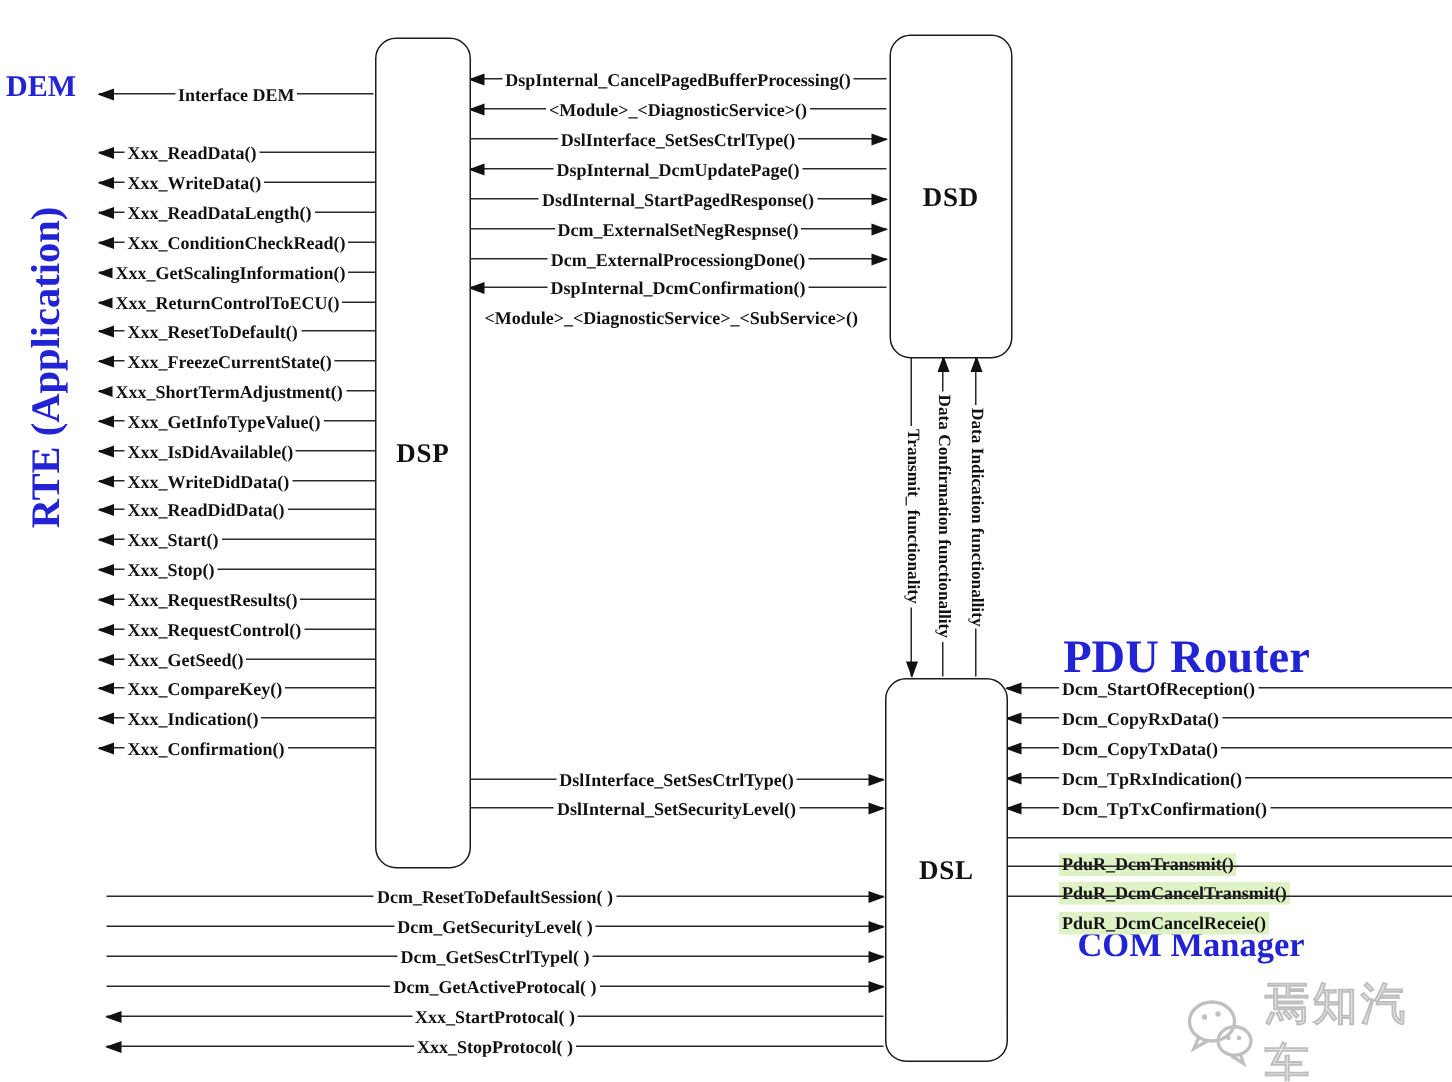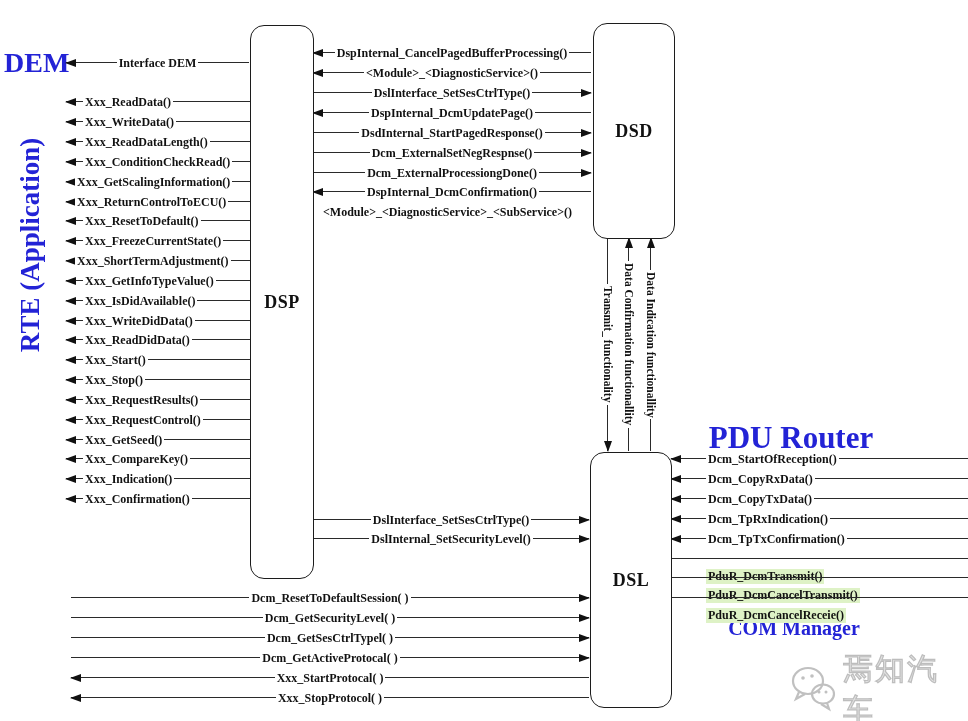--- a/index.html
+++ b/index.html
@@ -12,25 +12,25 @@
     position:absolute; border:1.6px solid #1c1c1c; border-radius:14px; background:#fff;
     display:flex; align-items:center; justify-content:center;
     font-weight:bold; font-size:18px; letter-spacing:.5px; z-index:3;
   }
   #box-dsp { left:250px; top:25px;  width:62px; height:552px; }
   #box-dsd { left:593px; top:23px;  width:80px; height:214px; }
   #box-dsl { left:590px; top:452px; width:80px; height:254px;justify-content:center; }
 
   
   .heading { position:absolute; font-weight:bold; color:#2323d6; z-index:2; white-space:nowrap; }
-  #h-dem { left:4px;    top:47px;  font-size:28px; }
+  #h-dem { left:4px;    top:47px;  font-size:20px; }
   #h-rte { left:-118px; top:228px; width:300px; height:34px; text-align:center; font-size:27px;
            transform:rotate(-90deg); }
   #h-pdu { left:672px;  top:420px; width:238px; text-align:center; font-size:31px; }
-  #h-com { left:668px;  top:617px; width:252px; text-align:center; font-size:20px; }
+  #h-com { left:668px;  top:617px; width:252px; text-align:center; font-size:23px; }
 
   
   .arrow { position:absolute; height:18px; display:flex; align-items:center; z-index:2; }
   .arrow.ctr { justify-content:center; }
   .ln { position:absolute; left:1px; right:1px; top:8.2px; border-top:1.6px solid #2a2a2a; }
   .ah { position:absolute; width:0; height:0; top:50%; transform:translateY(-50%);
         border-top:4.5px solid transparent; border-bottom:4.5px solid transparent; }
   .ah.l { left:0;  border-right:11px solid #111; }
   .ah.r { right:0; border-left:11px solid #111; }
   .lb { position:relative; background:#fff; padding:0 2px; font-weight:bold; font-size:12px;

